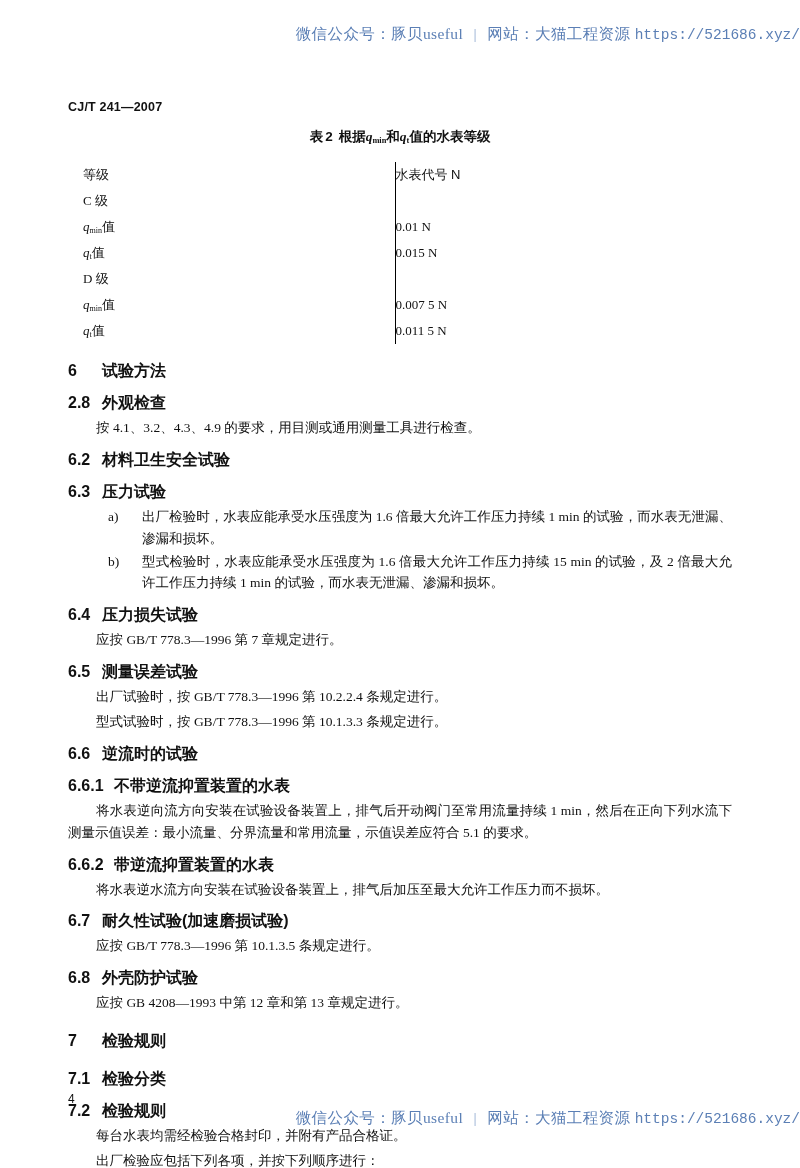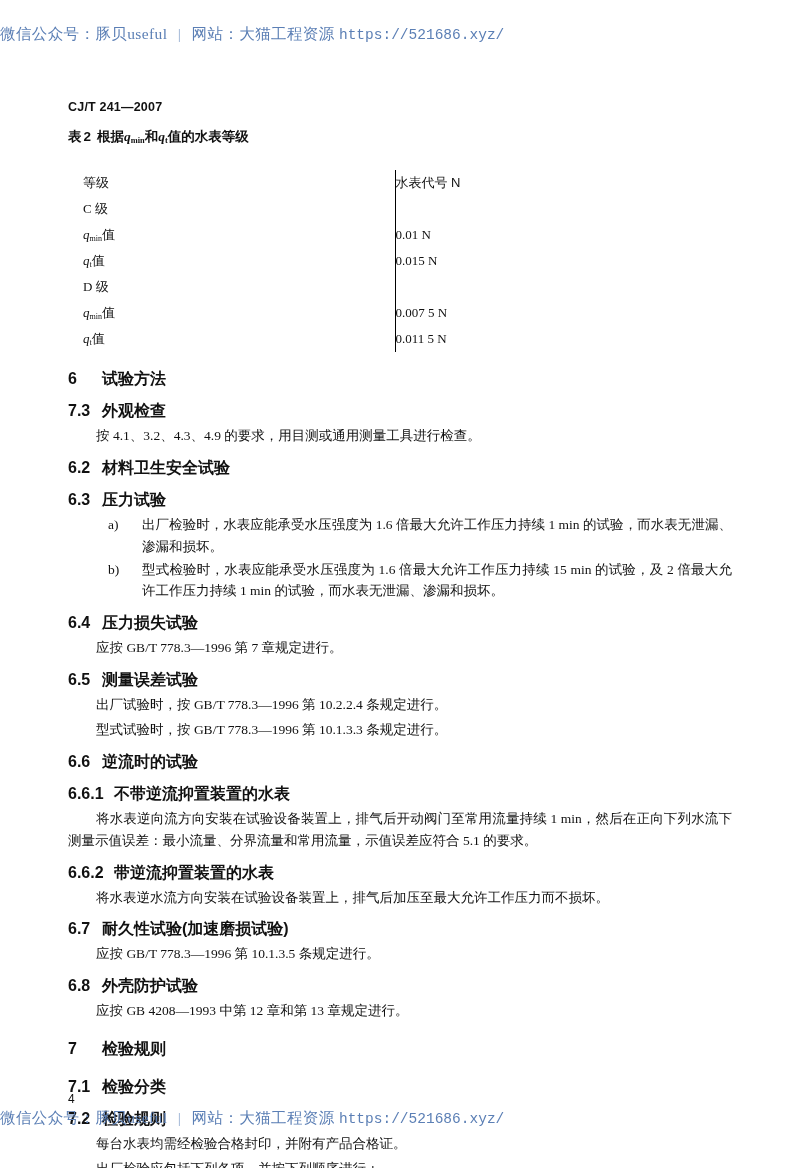--- a/index.html
+++ b/index.html
@@ -15,21 +15,21 @@
     font-family: "Liberation Serif", "DejaVu Serif", serif;
     color: #111111;
     overflow: hidden;
   }
 
   
   .watermark {
     position: absolute;
     left: 0;
     width: 800px;
-    text-align: left;
+    text-align: right;
     color: #5b7fb5;
     font-size: 15.5px;
     letter-spacing: 0.4px;
     white-space: nowrap;
   }
   .watermark-top { top: 24px; }
   .watermark-bottom { top: 1108px; }
   .wm-sep {
     display: inline-block;
     padding: 0 6px;
@@ -62,24 +62,24 @@
 
   .content {
     position: absolute;
     left: 68px;
     top: 128px;
     width: 664px;
   }
 
   
   .table-caption {
-    text-align: left;
+    text-align: center;
     font-weight: bold;
     font-size: 13.5px;
-    margin-bottom: 24px;
+    margin-bottom: 16px;
     font-family: "Liberation Sans", sans-serif;
   }
   .cap-num { padding: 0 6px 0 2px; }
 
   table.t2 {
     width: 634px;
     margin: 0 auto;
     border-collapse: collapse;
     font-size: 13px;
     table-layout: fixed;
@@ -229,21 +229,21 @@
           <td>0.011 5 N</td>
         </tr>
       </tbody>
     </table>
 
     <div class="sec sec-gap">
       <span class="num">6</span><span>试验方法</span>
     </div>
 
     <div class="sec">
-      <span class="num">7.3</span><span>外观检查</span>
+      <span class="num">2.8</span><span>外观检查</span>
     </div>
     <div class="para">按 4.1、3.2、4.3、4.9 的要求，用目测或通用测量工具进行检查。</div>
 
     <div class="sec">
       <span class="num">6.2</span><span>材料卫生安全试验</span>
     </div>
 
     <div class="sec">
       <span class="num">6.3</span><span>压力试验</span>
     </div>

